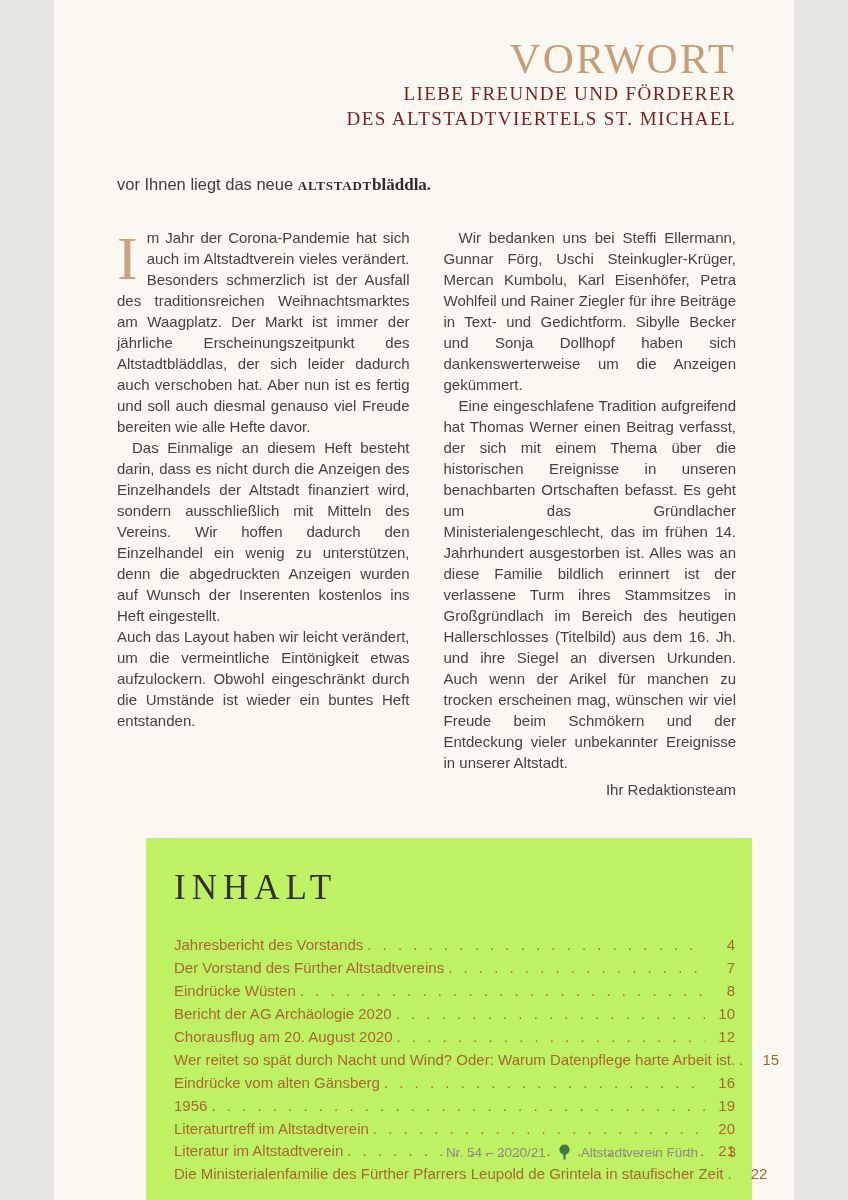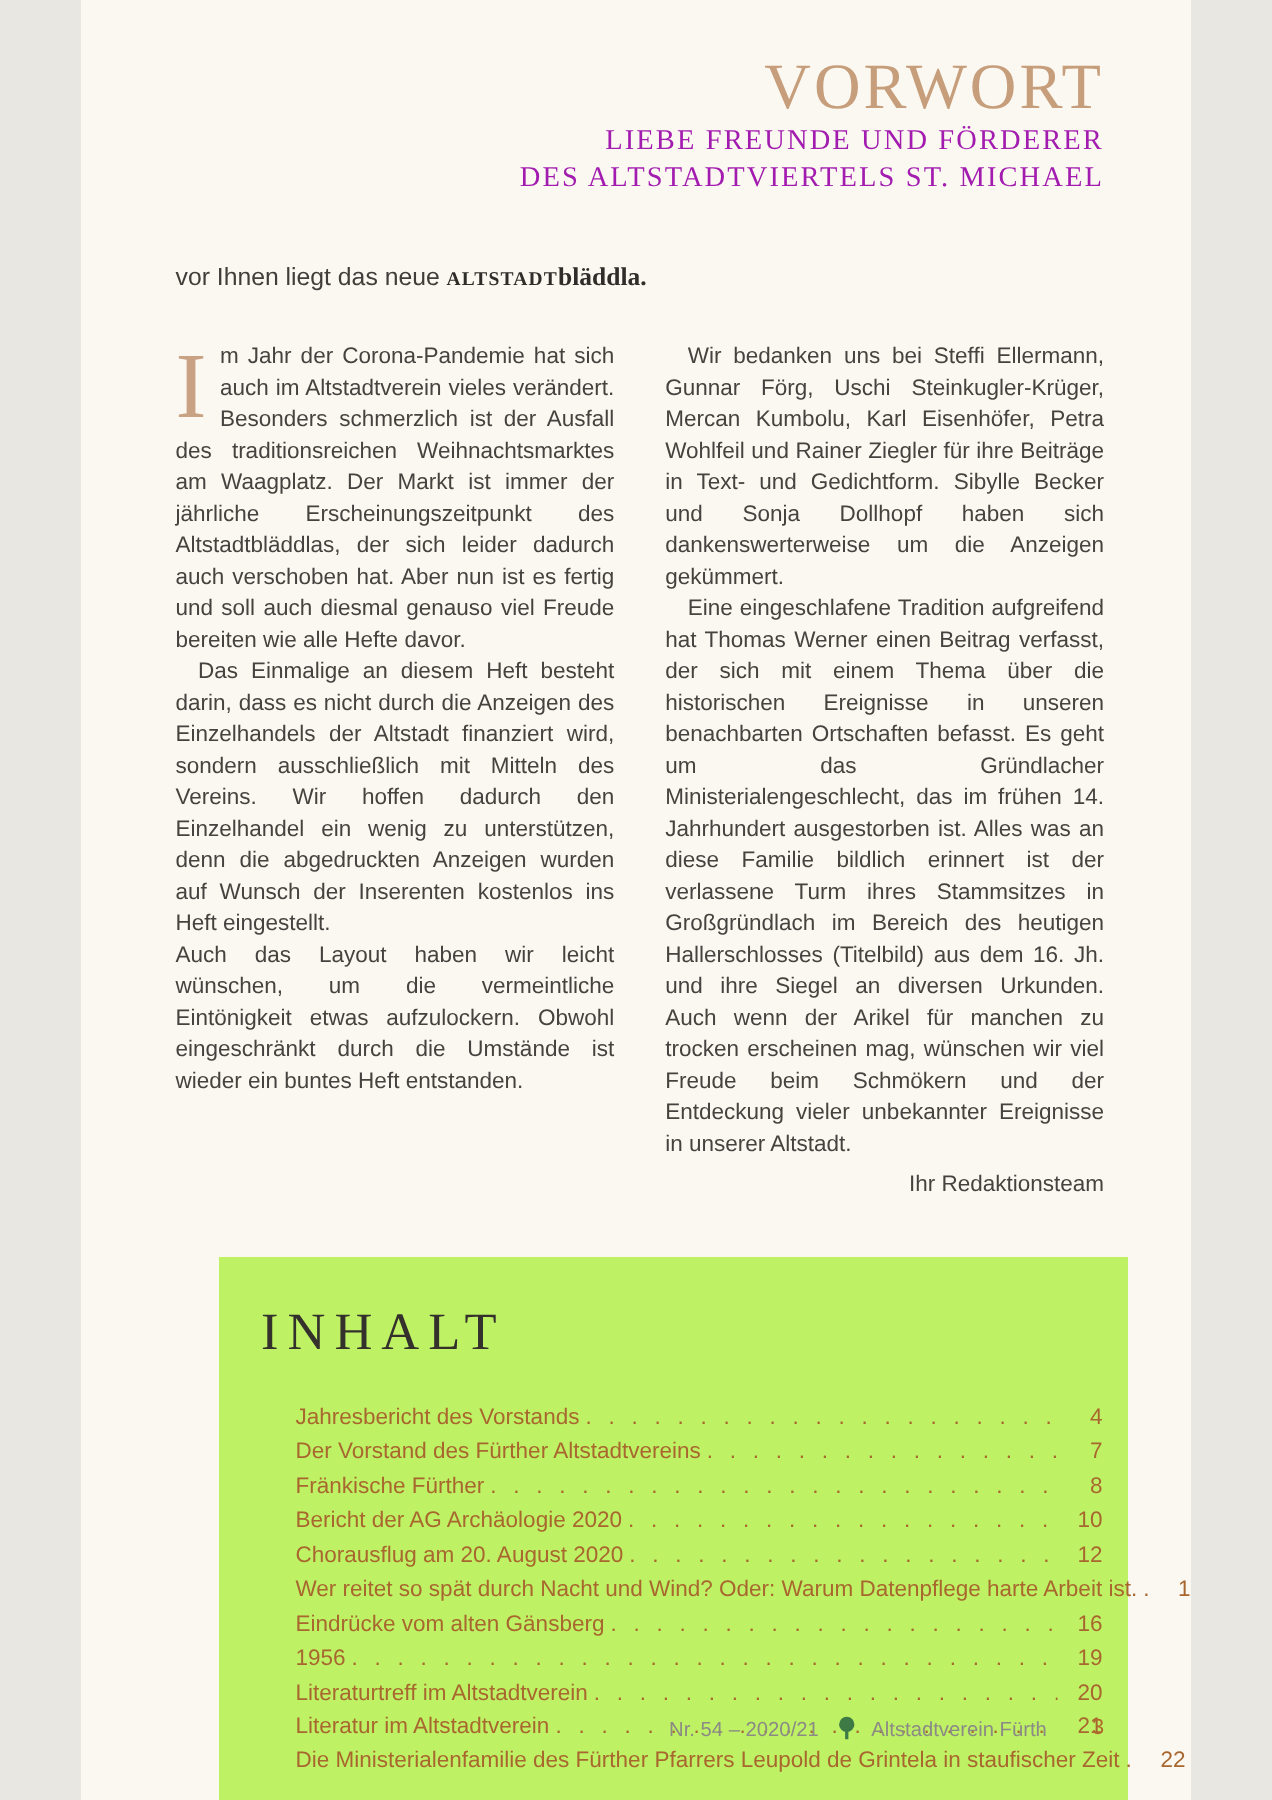--- a/index.html
+++ b/index.html
@@ -25,21 +25,21 @@
     font-size: 43px;
     font-weight: 400;
     letter-spacing: 2px;
     color: #c79e7b;
     line-height: 1.05;
   }
   .header-sub {
     font-family: "Liberation Serif", serif;
     font-size: 19px;
     letter-spacing: 1.4px;
-    color: #a21caf;
+    color: #7f1d1d;
     line-height: 1.32;
   }
 
   
   .intro {
     margin: 44px 58px 0 63px;
     font-size: 16.5px;
     color: #403e3a;
   }
   .intro .caps {
@@ -102,21 +102,21 @@
     color: #34312c;
     margin: 4px 0 26px 0;
   }
   .toc-row {
     display: flex;
     align-items: baseline;
     line-height: 22.9px;
     font-size: 15px;
     color: #a8672f;
   }
-  .toc-label { white-space: nowrap; margin-left: 23px; }
+  .toc-label { white-space: nowrap; }
   .toc-dots {
     flex: 1 1 auto;
     overflow: hidden;
     white-space: nowrap;
     margin: 0 4px;
     min-width: 10px;
   }
   .toc-dots::after {
     content: ". . . . . . . . . . . . . . . . . . . . . . . . . . . . . . . . . . . . . . . . . . . . . . . . . . . . . . . . . . . . . . . . . . . . . .";
     letter-spacing: 3.5px;
@@ -157,21 +157,21 @@
   </div>
 
   <div class="intro">
     <span>vor Ihnen liegt das neue </span><span class="caps">ALTSTADT</span><span class="rest">bläddla.</span>
   </div>
 
   <div class="body-cols">
     <div class="col">
       <p class="para"><span class="dropcap">I</span><span>m Jahr der Corona-Pandemie hat sich auch im Altstadtverein vieles verändert. Besonders schmerzlich ist der Ausfall des traditionsreichen Weihnachtsmarktes am Waagplatz. Der Markt ist immer der jährliche Erscheinungszeitpunkt des Altstadtbläddlas, der sich leider dadurch auch verschoben hat. Aber nun ist es fertig und soll auch diesmal genauso viel Freude bereiten wie alle Hefte davor.</span></p>
       <p class="para indent">Das Einmalige an diesem Heft besteht darin, dass es nicht durch die Anzeigen des Einzelhandels der Altstadt finanziert wird, sondern ausschließlich mit Mitteln des Vereins. Wir hoffen dadurch den Einzelhandel ein wenig zu unterstützen, denn die abgedruckten Anzeigen wurden auf Wunsch der Inserenten kostenlos ins Heft eingestellt.</p>
-      <p class="para">Auch das Layout haben wir leicht wünschen, um die vermeintliche Eintönigkeit etwas aufzulockern. Obwohl eingeschränkt durch die Umstände ist wieder ein buntes Heft entstanden.</p>
+      <p class="para">Auch das Layout haben wir leicht verändert, um die vermeintliche Eintönigkeit etwas aufzulockern. Obwohl eingeschränkt durch die Umstände ist wieder ein buntes Heft entstanden.</p>
     </div>
     <div class="col">
       <p class="para indent">Wir bedanken uns bei Steffi Ellermann, Gunnar Förg, Uschi Steinkugler-Krüger, Mercan Kumbolu, Karl Eisenhöfer, Petra Wohlfeil und Rainer Ziegler für ihre Beiträge in Text- und Gedichtform. Sibylle Becker und Sonja Dollhopf haben sich dankenswerterweise um die Anzeigen gekümmert.</p>
       <p class="para indent">Eine eingeschlafene Tradition aufgreifend hat Thomas Werner einen Beitrag verfasst, der sich mit einem Thema über die historischen Ereignisse in unseren benachbarten Ortschaften befasst. Es geht um das Gründlacher Ministerialengeschlecht, das im frühen 14. Jahrhundert ausgestorben ist. Alles was an diese Familie bildlich erinnert ist der verlassene Turm ihres Stammsitzes in Großgründlach im Bereich des heutigen Hallerschlosses (Titelbild) aus dem 16. Jh. und ihre Siegel an diversen Urkunden. Auch wenn der Arikel für manchen zu trocken erscheinen mag, wünschen wir viel Freude beim Schmökern und der Entdeckung vieler unbekannter Ereignisse in unserer Altstadt.</p>
       <div class="signoff">Ihr Redaktionsteam</div>
     </div>
   </div>
 
   <div class="toc-box">
     <div class="toc-title">INHALT</div>
@@ -180,21 +180,21 @@
       <span class="toc-label">Jahresbericht des Vorstands</span>
       <span class="toc-dots"></span>
       <span class="toc-page">4</span>
     </div>
     <div class="toc-row">
       <span class="toc-label">Der Vorstand des Fürther Altstadtvereins</span>
       <span class="toc-dots"></span>
       <span class="toc-page">7</span>
     </div>
     <div class="toc-row">
-      <span class="toc-label">Fränkische Fürther</span>
+      <span class="toc-label">Eindrücke Wüsten</span>
       <span class="toc-dots"></span>
       <span class="toc-page">8</span>
     </div>
     <div class="toc-row">
       <span class="toc-label">Bericht der AG Archäologie 2020</span>
       <span class="toc-dots"></span>
       <span class="toc-page">10</span>
     </div>
     <div class="toc-row">
       <span class="toc-label">Chorausflug am 20. August 2020</span>

